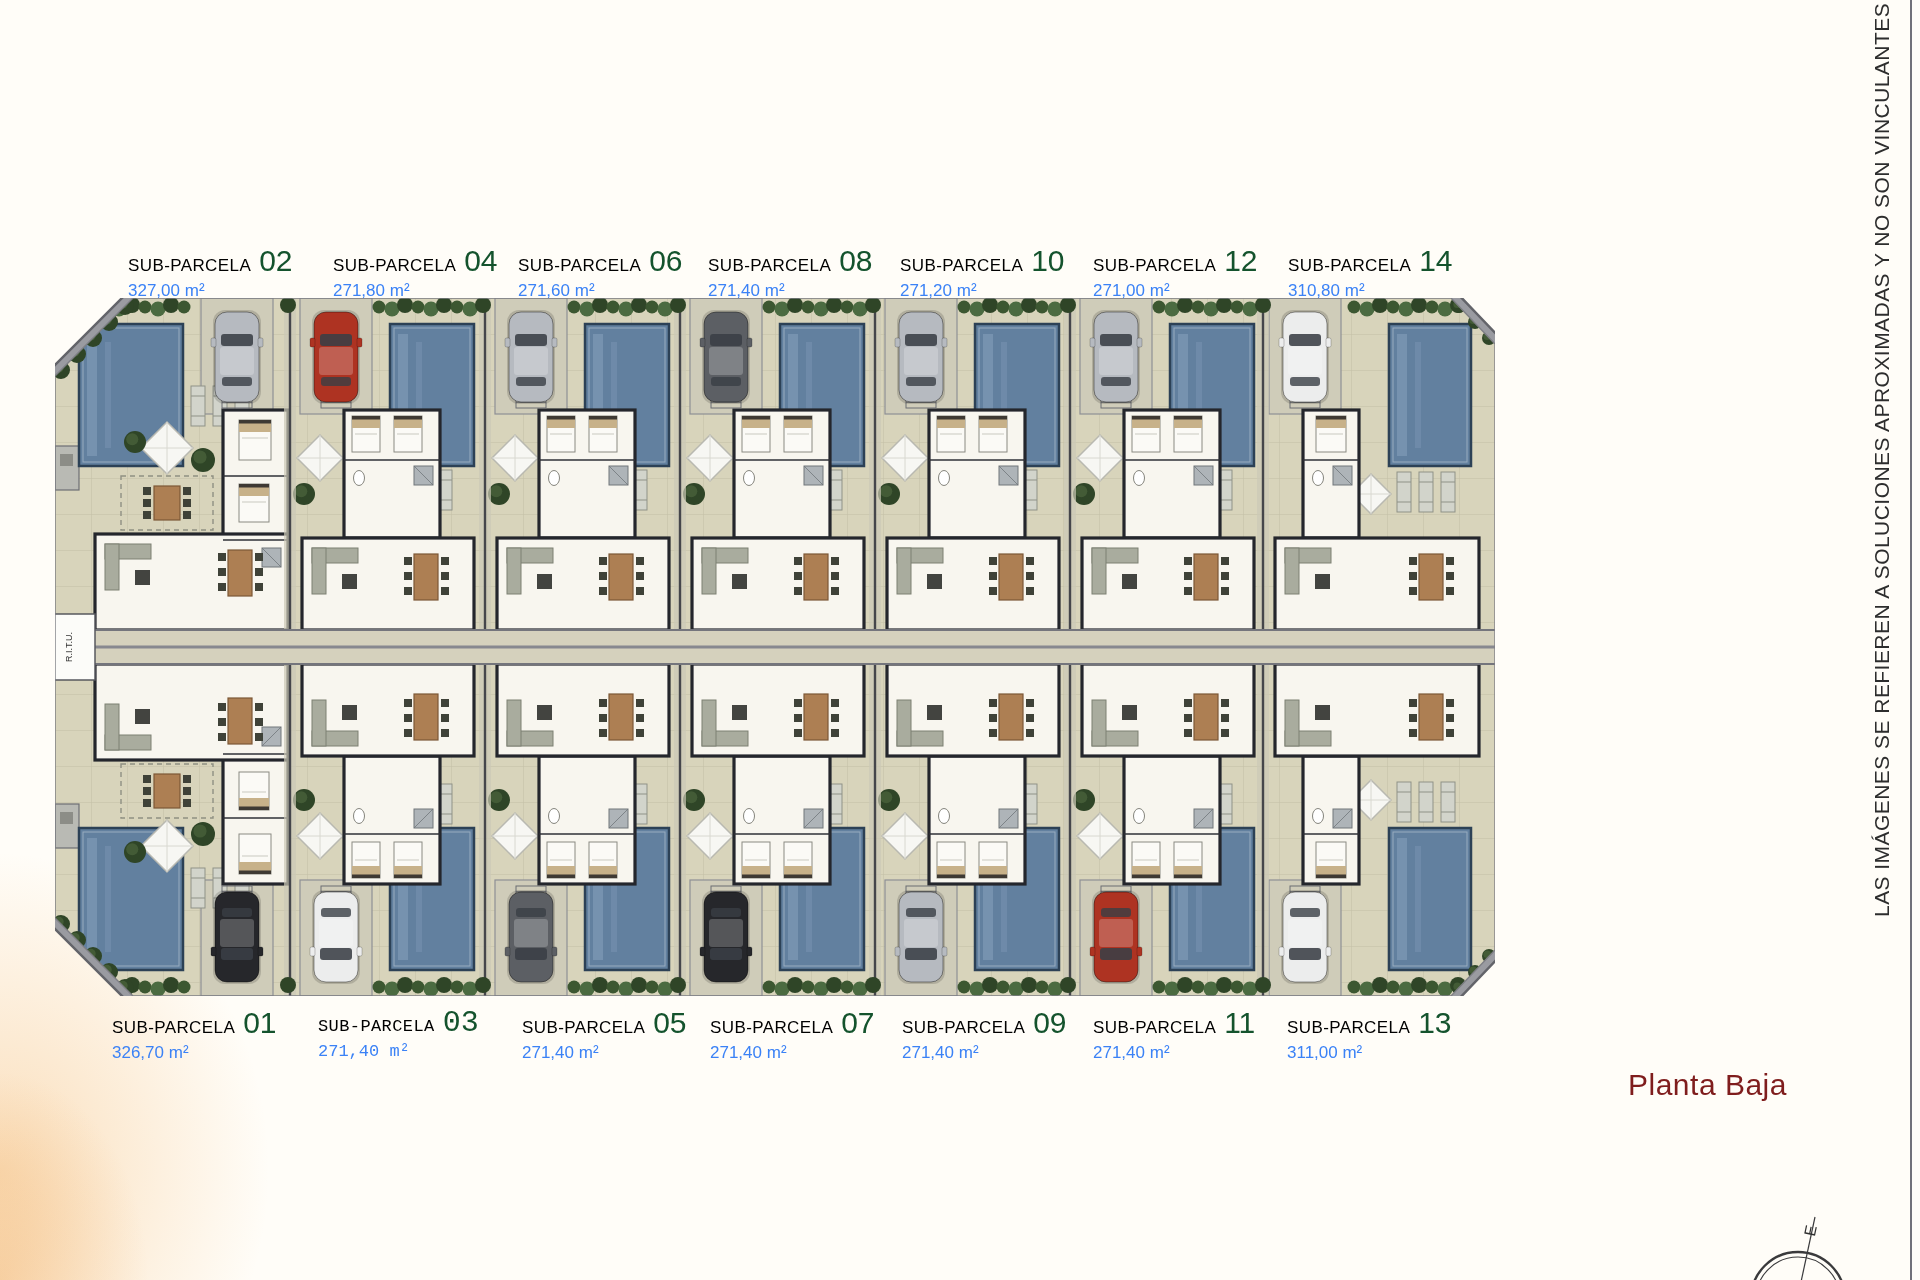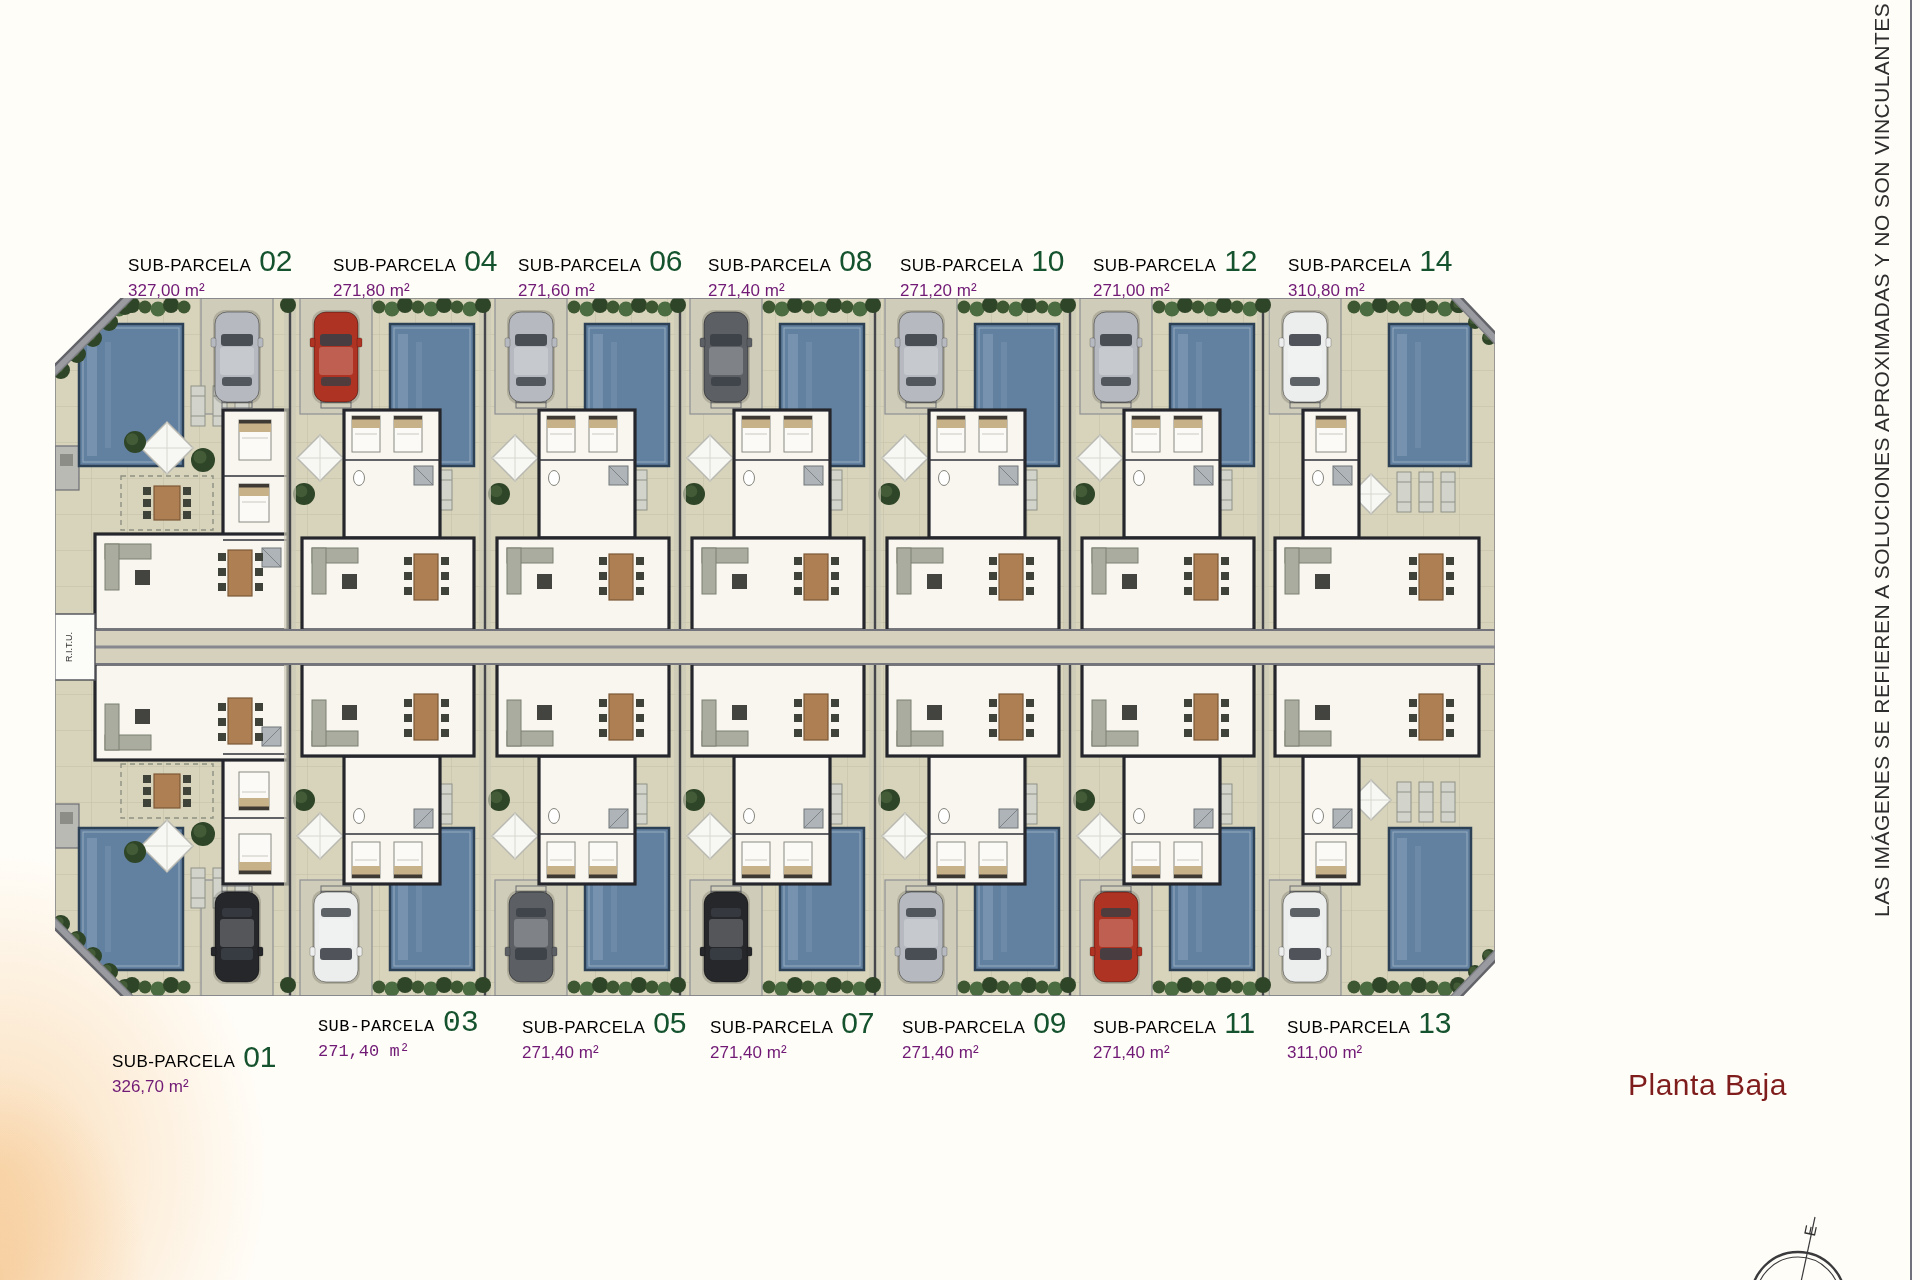--- a/index.html
+++ b/index.html
@@ -10,21 +10,21 @@
   }
   .glow1{position:absolute;left:0;top:840px;width:280px;height:440px;pointer-events:none;
     background:radial-gradient(ellipse at 0% 75%, rgba(243,178,100,0.42), rgba(243,178,100,0) 68%);}
   .glow2{position:absolute;left:0;bottom:0;width:150px;height:210px;pointer-events:none;
     background:radial-gradient(ellipse at 0% 100%, rgba(236,150,55,0.30), rgba(236,150,55,0) 70%);}
   #plan-svg{position:absolute;left:55px;top:298px;width:1440px;height:698px;}
   .plabel{position:absolute;white-space:nowrap;color:#262626;}
   .plabel .l1{line-height:30px;}
   .plabel .name{font-size:17px;letter-spacing:.4px;color:#000000;}
   .plabel .num{font-size:30px;margin-left:8px;color:#14532d;}
-  .plabel .l2{font-size:17px;color:#701a75;margin-top:0px;}
+  .plabel .l2{font-size:17px;color:#3b82f6;margin-top:0px;}
   .caption{position:absolute;left:1628px;top:1068px;font-size:30px;color:#7f1d1d;letter-spacing:.5px;}
   .disclaimer{
     position:absolute;right:26px;top:-55px;height:972px;
     writing-mode:vertical-rl;transform:rotate(180deg);
     font-size:21px;letter-spacing:.45px;color:#2d2d2d;white-space:nowrap;
   }
   .vline{position:absolute;left:1910px;top:0;width:2px;height:1280px;background:#71717a;}
   #compass{position:absolute;left:1718px;top:1203px;width:176px;height:77px;}
 </style>
 </head>
@@ -1059,21 +1059,21 @@
       <circle cx="1418.25" cy="672.25" r="3.8500000000000005" fill="#465f3a" opacity="0.85"></circle>
       <circle cx="1434" cy="658" r="7" fill="#2f4527"></circle>
       <circle cx="1432.25" cy="656.25" r="3.8500000000000005" fill="#465f3a" opacity="0.85"></circle>
       <rect x="-6" y="316" width="46" height="66" fill="#fcfcf9" stroke="#57585e" stroke-width="1.5"></rect>
       <text x="14" y="352" font-size="9" fill="#333" text-anchor="middle" transform="rotate(-90 14 349)" font-family="&quot;Liberation Sans&quot;, sans-serif">R.I.T.U.</text>
     </g>
     <polygon points="78,0 1396,0 1440,46 1440,652 1396,698 78,698 0,620 0,78" fill="none" stroke="#7e7f85" stroke-width="1.4"></polygon>
   </svg>
 
 <div id="labels">
-    <div class="plabel" style="left: 112px; top: 1008px; margin-top: 34px;">
+    <div class="plabel" style="left: 112px; top: 1008px;">
       <div class="l1"><span class="name">SUB-PARCELA</span><span class="num">01</span></div>
       <div class="l2">326,70 m²</div>
     </div>
     <div class="plabel" style="left: 128px; top: 246px;">
       <div class="l1"><span class="name">SUB-PARCELA</span><span class="num">02</span></div>
       <div class="l2">327,00 m²</div>
     </div>
     <div class="plabel" style="left: 318px; top: 1008px; font-family: Liberation Mono, monospace;">
       <div class="l1"><span class="name">SUB-PARCELA</span><span class="num">03</span></div>
       <div class="l2">271,40 m²</div>

